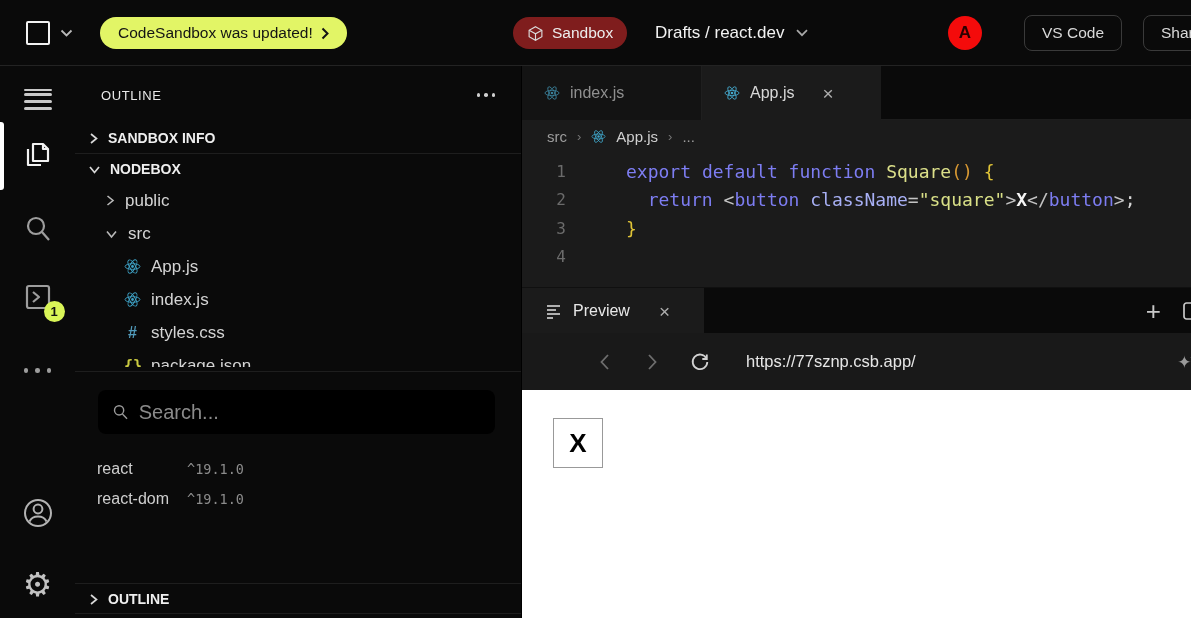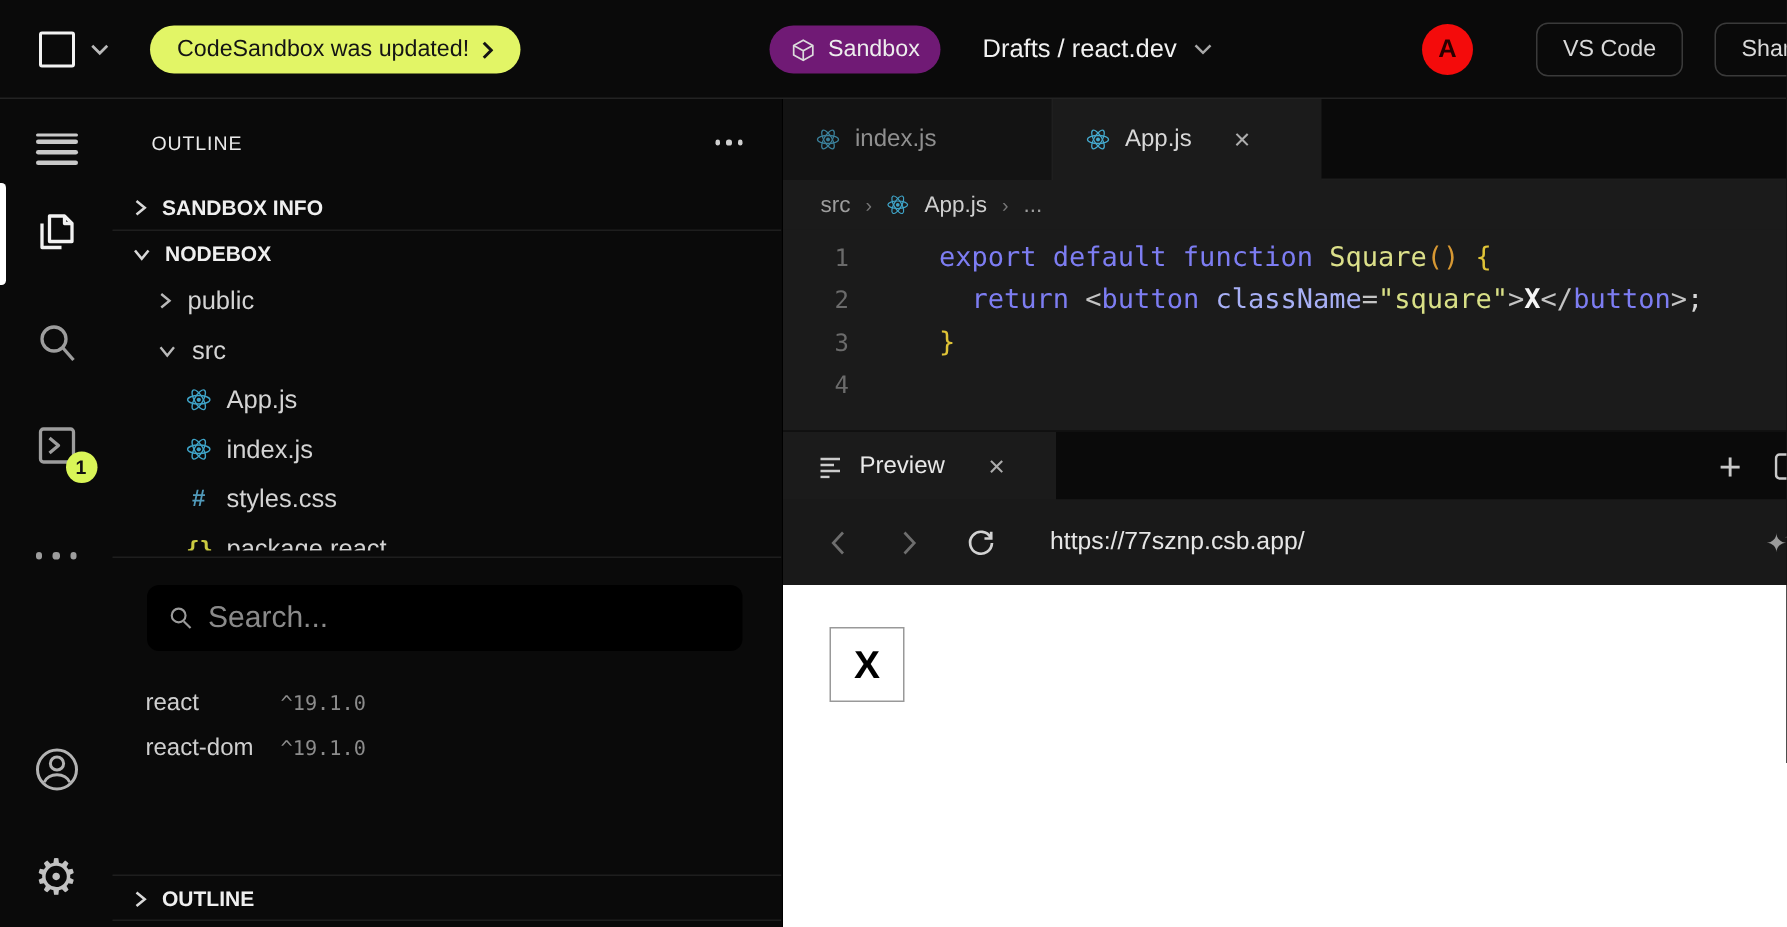--- a/index.html
+++ b/index.html
@@ -6,21 +6,21 @@
   html,body { width:1191px; height:618px; overflow:hidden; }
   body { background:#0a0a0a; font-family:"Liberation Sans", sans-serif; position:relative; }
   svg { display:block; }
 
   
   .header { position:absolute; left:0; top:0; width:1191px; height:66px; background:#0a0a0a; border-bottom:1px solid #232323; }
   .hdr-item { position:absolute; top:0; height:66px; display:flex; align-items:center; }
   .logo-wrap { left:26px; gap:10px; }
   .logo-box { width:24px; height:24px; border:2.5px solid #f2f2f2; border-radius:2px; }
   .banner { left:100px; top:17px; height:32px; background:#e2f566; border-radius:999px; padding:16px 18px; display:flex; align-items:center; gap:8px; color:#141414; font-size:15.5px; cursor:pointer; }
-  .sandbox-badge { left:513px; top:17px; height:32px; background:#701a75; border-radius:999px; padding:12px 14px; display:flex; align-items:center; gap:8px; color:#ededed; font-size:15.5px; }
+  .sandbox-badge { left:513px; top:17px; height:32px; background:#7f1d1d; border-radius:999px; padding:12px 14px; display:flex; align-items:center; gap:8px; color:#ededed; font-size:15.5px; }
   .proj-title { left:655px; gap:12px; color:#f2f2f2; font-size:17px; cursor:pointer; }
   .avatar { left:948px; top:16px; width:34px; height:34px; border-radius:50%; background:#f40b0b; color:#2a0000; font-weight:bold; font-size:17px; display:flex; align-items:center; justify-content:center; }
   .hdr-btn { top:15px; height:36px; border:1px solid #3a3a3a; border-radius:8px; background:transparent; color:#d9d9d9; font-size:15.5px; padding:0 17px; display:flex; align-items:center; font-family:"Liberation Sans",sans-serif; }
   .vscode-btn { left:1024px; }
   .share-btn { left:1143px; }
 
   
   .activity { position:absolute; left:0; top:66px; width:75px; height:552px; background:#0a0a0a; }
   .act-icon { position:absolute; left:0; width:75px; display:flex; justify-content:center; cursor:pointer; }
   .active-pip { position:absolute; left:0; top:56px; width:4px; height:68px; background:#ffffff; border-radius:0 3px 3px 0; }
@@ -73,21 +73,21 @@
   .tk-kw { color:#7d7df2; } .tk-fn { color:#dce08a; } .tk-pr { color:#d79833; }
   .tk-br { color:#e0c437; } .tk-pu { color:#c4c4c4; } .tk-tag { color:#7d7df2; }
   .tk-attr { color:#a8b0f5; } .tk-str { color:#d9e087; }
   .tk-bold { color:#f5f5f5; font-weight:bold; } .tk-pl { color:#d8d8d8; }
 
   .pvbar { position:absolute; top:221px; left:0; width:100%; height:46px; background:#0a0a0a; display:flex; border-top:1px solid #101010; }
   .pvtab { width:182px; height:46px; background:#1b1b1b; display:flex; align-items:center; gap:11px; padding:0 20px 0 24px; color:#e8e8e8; font-size:16px; cursor:pointer; }
   .pv-actions { position:absolute; right:0; top:0; height:46px; display:flex; align-items:center; }
   .plus-glyph { color:#c9c9c9; font-size:26px; font-weight:300; margin-right:22px; cursor:pointer; }
 
-  .urlbar { position:absolute; top:267px; left:0; width:100%; height:57px; background:#191919; display:flex; align-items:center; }
+  .urlbar { position:absolute; top:267px; left:0; width:100%; height:57px; background:#191919; display:flex; align-items:center;padding-left:46px; }
   .nav-ic { width:48px; display:flex; justify-content:center; cursor:pointer; }
   .url-text { color:#e6e6e6; font-size:16.5px; margin-left:22px; }
   .sparkle { position:absolute; right:-8px; top:19px; color:#9a9a9a; font-size:17px; }
   .sparkle small { font-size:9px; position:relative; top:-7px; left:-2px; }
 
   .pv-content { position:absolute; top:324px; left:0; width:100%; height:228px; background:#ffffff; }
   .square-btn { position:absolute; left:31px; top:28px; width:50px; height:50px; background:#fff; border:1px solid #999; color:#000; font-weight:bold; font-size:26px; font-family:"Liberation Sans",sans-serif; display:flex; align-items:center; justify-content:center; cursor:pointer; }
 </style>
 </head>
 <body>
@@ -243,21 +243,21 @@
         </svg>
       <span>index.js</span>
     </div>
     <div class="tree-row ind-2">
       <span class="css-glyph">#</span>
       <span>styles.css</span>
     </div>
     <div class="clip-half">
       <div class="tree-row ind-2">
         <span class="json-glyph">{}</span>
-        <span>package.react</span>
+        <span>package.json</span>
       </div>
     </div>
   </div>
 
   <div class="deps-group">
     <div class="search-box">
       <svg width="18" height="18" viewBox="0 0 20 20">
           <g fill="none" stroke="#9a9a9a" stroke-width="1.7">
             <circle cx="8.5" cy="8" r="5.5"></circle>
             <path d="M12.5 12.5 L18 18"></path>

